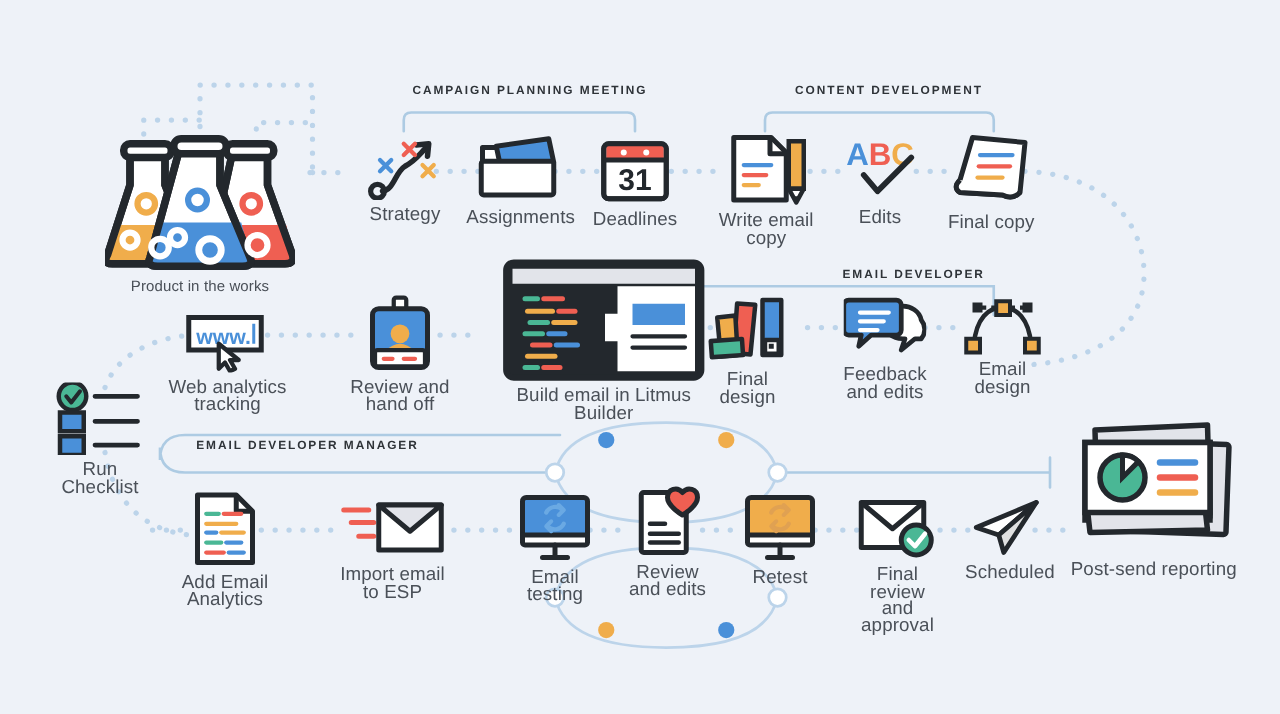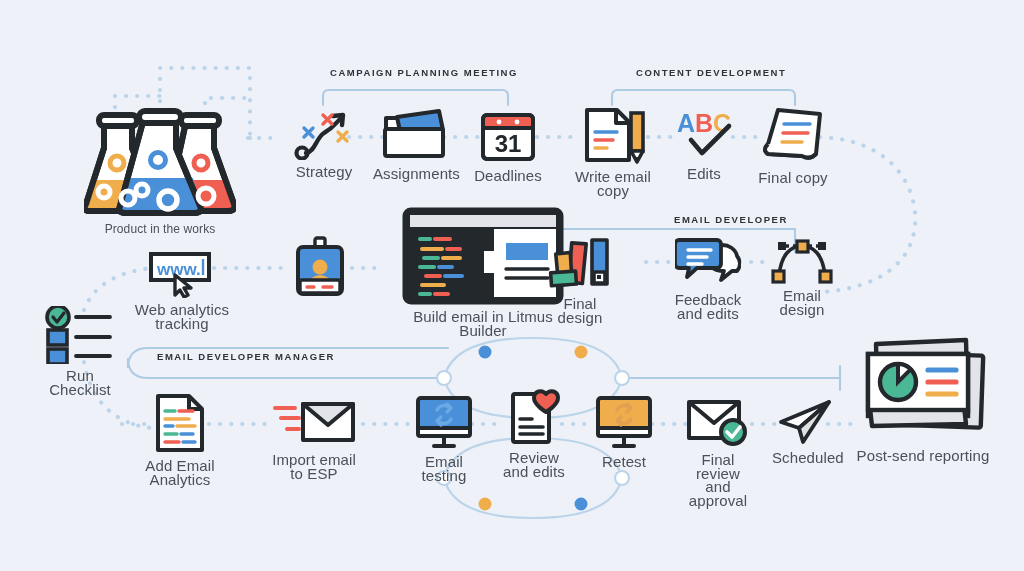--- a/index.html
+++ b/index.html
@@ -243,20 +243,21 @@
     <div class="glyph">
       <svg width="56" height="62" viewBox="0 0 56 62">
         <rect x="23" y="2" width="10" height="12" rx="2" fill="#ffffff" stroke="#23282d" stroke-width="3.4"></rect>
         <rect x="6" y="11" width="44" height="47" rx="5" fill="#4a90d9" stroke="#23282d" stroke-width="4"></rect>
         <circle cx="28" cy="31" r="7.5" fill="#f0ad4b"></circle>
         <path d="M16,45 Q28,33 40,45 Z" fill="#f0ad4b"></path>
         <rect x="8" y="44" width="40" height="13" rx="2" fill="#ffffff" stroke="#23282d" stroke-width="3.4"></rect>
         <path d="M15,51 H22 M31,51 H40" stroke="#ef5f52" stroke-width="3.4" stroke-linecap="round"></path>
       </svg>
     </div>
+    <div class="lbl">Review and hand off</div>
   </div>
 
   <div class="node" style="left:400px;top:207px;width:166px;">
     <div class="glyph">
       <svg width="162" height="98" viewBox="0 0 162 98">
         <rect x="3" y="3" width="156" height="92" rx="6" fill="#23282d" stroke="#23282d" stroke-width="5"></rect>
         <path d="M8,8 H154 V20 H8 Z" fill="#e2e4ea"></path>
         <path d="M92,22 H154 V90 H92 V66 H82 V44 H92 Z" fill="#ffffff"></path>
         <rect x="104" y="36" width="42" height="17" fill="#4a90d9"></rect>
         <path d="M104,62 H146 M104,71 H146" stroke="#23282d" stroke-width="3.4" stroke-linecap="round"></path>
@@ -273,21 +274,21 @@
             <path d="M43,69 H60" stroke="#4a90d9"></path>
           <path d="M20,78 H42" stroke="#f0ad4b"></path>
           <path d="M18,87 H28" stroke="#4ab795"></path>
             <path d="M33,87 H46" stroke="#ef5f52"></path>
         </g>
       </svg>
     </div>
     <div class="lbl">Build email in Litmus Builder</div>
   </div>
 
-  <div class="node" style="left:542px;top:234px;width:76px;">
+  <div class="node" style="left:560px;top:234px;width:76px;">
     <div class="glyph">
       <svg width="64" height="58" viewBox="0 0 64 58">
         <g stroke="#23282d" stroke-width="3.6" stroke-linejoin="round">
           <rect x="44" y="6" width="15" height="44" fill="#4a90d9"></rect>
           <rect x="46" y="38" width="11" height="11" fill="#ffffff"></rect>
           <path d="M28,8 L42,12 L30,50 L17,46 Z" fill="#ef5f52" transform="rotate(-12 30 29)"></path>
           <path d="M14,18 L28,22 L18,52 L5,48 Z" fill="#f0ad4b" transform="rotate(-22 16 35)"></path>
           <path d="M3,38 H28 V51 H3 Z" fill="#4ab795" transform="rotate(-4 15 44)"></path>
         </g>
         <rect x="49" y="41" width="4" height="4" fill="#23282d"></rect>

